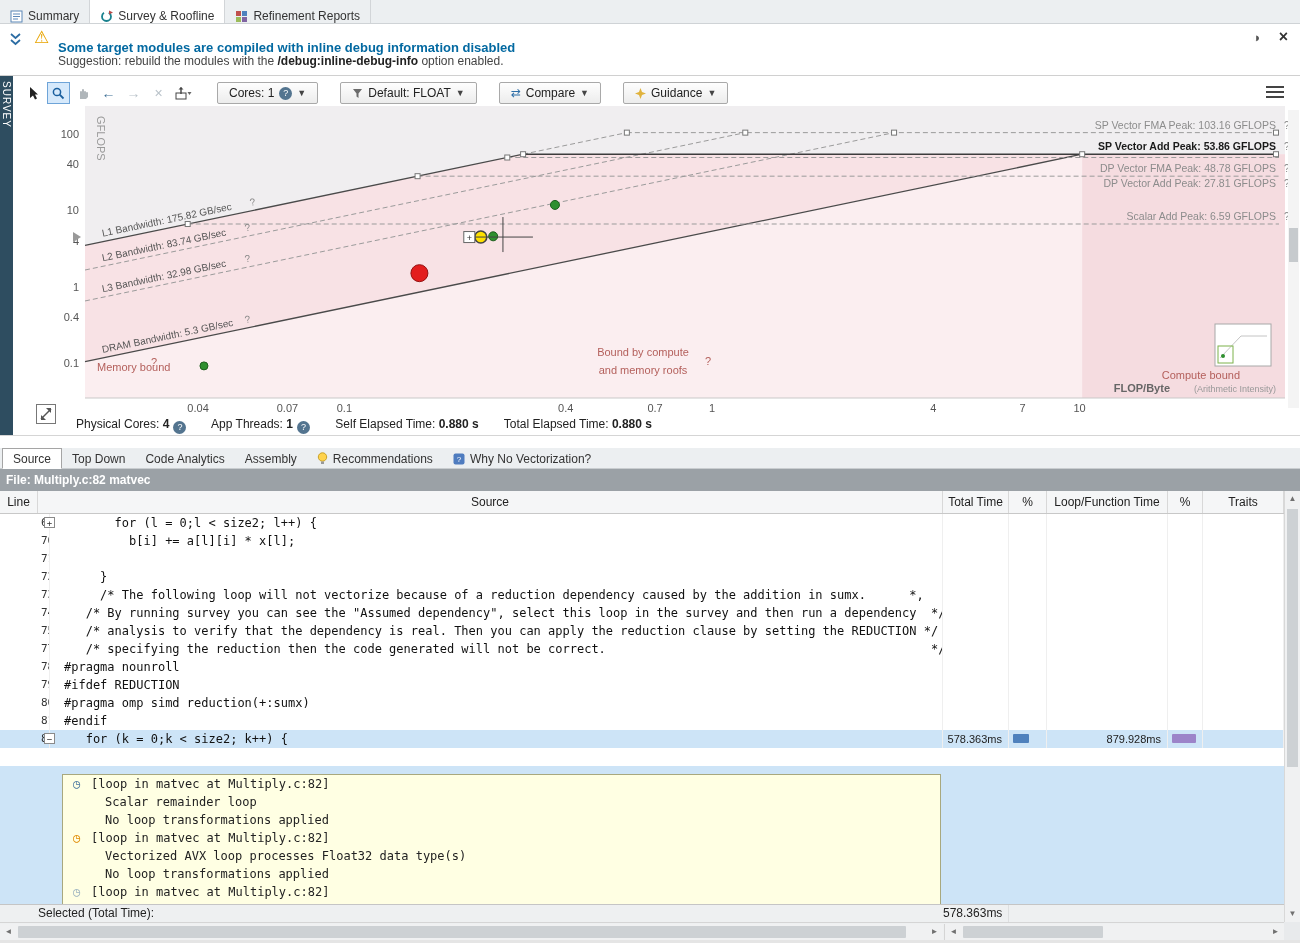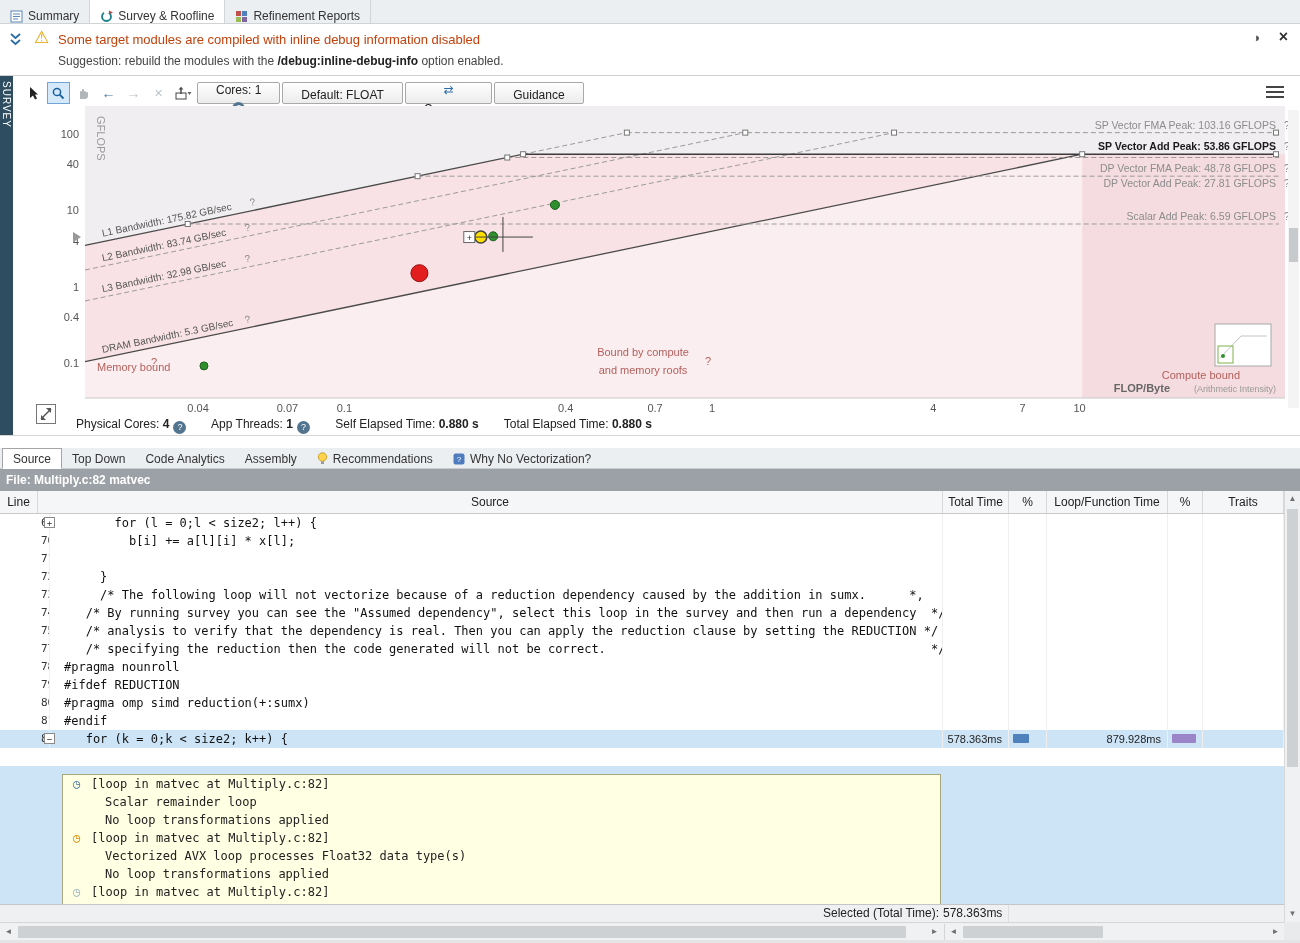--- a/index.html
+++ b/index.html
@@ -8,36 +8,36 @@
 
   
   .tabbar{position:absolute;left:0;top:0;width:100%;height:24px;background:#eceff1;border-bottom:1px solid #cfd3d6;display:flex;}
   .ttab{display:flex;align-items:flex-end;gap:5px;padding:0 10px;color:#333;border-right:1px solid #d2d5d8;height:100%;}
   .ttab.active{background:#fff;}
 
   
   .banner{position:absolute;left:0;top:24px;width:100%;height:52px;background:#fff;border-bottom:1px solid #d0d0d0;}
   .banner .chev{position:absolute;left:9px;top:8px;}
   .banner .warn{position:absolute;left:34px;top:3px;font-size:17px;color:#e8a400;}
-  .banner-title{position:absolute;left:58px;top:8px;font-size:13px;font-weight:normal;color:#c2410c;}
+  .banner-title{position:absolute;left:58px;top:16px;font-size:13px;font-weight:bold;color:#0369a1;}
   .banner-sugg{position:absolute;left:58px;top:30px;color:#444;}
   .banner-sugg b{color:#222;}
   .banner-circle{position:absolute;right:40px;top:6px;font-size:13px;color:#555;}
   .banner-close{position:absolute;right:12px;top:4px;font-size:16px;font-weight:bold;color:#333;}
 
   
   .spanel{position:absolute;left:0;top:76px;width:1300px;height:360px;background:#fff;border-bottom:1px solid #d5d5d5;}
   .strip{position:absolute;left:0;top:0;width:13px;height:100%;background:#2e4d60;text-align:center;}
   .strip span{writing-mode:vertical-rl;color:#fff;font-size:10px;letter-spacing:1px;margin-top:5px;display:inline-block;}
   .toolbar{position:absolute;left:22px;top:5px;height:24px;display:flex;align-items:center;gap:2px;}
   .tbtn{width:23px;height:22px;display:flex;align-items:center;justify-content:center;color:#555;}
   .tbtn.sel{border:1px solid #6ea4d8;background:#d6e9fb;}
   .tarrow{font-size:14px;line-height:22px;}
   .blue-en{color:#3f7096;} .dis{color:#b9c2c9;}
-  .dbtn{height:22px;border:1px solid #a9a9a9;background:linear-gradient(#fefefe,#ececec);border-radius:2px;padding:0 18px;display:flex;align-items:center;gap:5px;color:#222;margin-left:0;flex-direction:column;}
+  .dbtn{height:22px;border:1px solid #a9a9a9;background:linear-gradient(#fefefe,#ececec);border-radius:2px;padding:0 11px;display:flex;align-items:center;gap:5px;color:#222;margin-left:20px;}
   .caret{font-size:9px;color:#444;}
   .qcirc{display:inline-block;width:13px;height:13px;border-radius:50%;background:#53748f;color:#fff;font-size:9px;line-height:13px;text-align:center;}
   .hamb{position:absolute;right:16px;top:10px;width:18px;}
   .hamb div{height:2px;background:#444;margin-bottom:3px;}
   #roofline{position:absolute;left:13px;top:24px;}
   .chart-vscroll{position:absolute;right:1px;top:34px;width:11px;height:298px;background:#f4f4f4;}
   .chart-vscroll .thumb{position:absolute;left:1px;top:118px;width:9px;height:34px;background:#c6cacd;}
   .expandbox{position:absolute;left:36px;top:328px;width:20px;height:20px;border:1px solid #777;background:#fff;}
   .stats{position:absolute;left:76px;top:341px;font-size:12px;color:#222;white-space:nowrap;}
   .stats .sv{font-weight:bold;}
@@ -67,21 +67,21 @@
   .bar{display:inline-block;height:9px;margin-top:4px;border-radius:1px;vertical-align:top;}
   .bar.blue{background:#4f81bd;} .bar.purple{background:#9c84c9;}
   .expanded{position:absolute;left:0;top:318px;width:1284px;height:138px;background:#cde4f7;overflow:hidden;}
   .infobox{position:absolute;left:62px;top:8px;width:879px;height:145px;background:#ffffe3;border:1px solid #a8a87e;padding-top:2px;}
   .li-row{height:18px;font:12px "DejaVu Sans Mono",monospace;white-space:pre;display:flex;padding-left:10px;color:#222;}
   .li-icon{width:18px;font-size:12px;}
   .li-sub{padding-left:42px;}
   .clock-blue{color:#4a78a0;} .clock-orange{color:#e08a00;} .clock-light{color:#9db4c0;}
   .selbar{position:absolute;left:0;top:456px;width:1284px;height:18px;background:#eef0f1;border-top:1px solid #c5c5c5;}
   .selbar div{line-height:17px;}
-  .selbar .lab{text-align:right;padding-right:4px;}
+  .selbar .lab{text-align:left;padding-right:4px;}
   .selbar .val{text-align:right;padding-right:6px;border-right:1px solid #dddfe0;}
   .hscroll{position:absolute;left:0;top:474px;width:100%;height:18px;background:#eef0f1;border-top:1px solid #d5d5d5;}
   .hs{position:absolute;top:1px;height:16px;background:#f0f1f2;}
   .hs .arr{position:absolute;top:0;width:17px;height:16px;font-size:8px;color:#707070;text-align:center;line-height:16px;}
   .hs .thumb{position:absolute;top:2px;height:12px;background:#cdd1d4;border-radius:1px;}
   .vscroll{position:absolute;left:1284px;top:43px;width:16px;height:431px;background:#f0f1f2;border-left:1px solid #d8d8d8;}
   .vscroll .arr{position:absolute;left:0;width:15px;height:16px;font-size:8px;color:#707070;text-align:center;line-height:16px;}
   .vscroll .thumb{position:absolute;left:2px;top:18px;width:11px;height:258px;background:#cdd1d4;}
   .corner{position:absolute;left:1284px;top:474px;width:16px;height:18px;background:#e8eaec;}
 </style>

